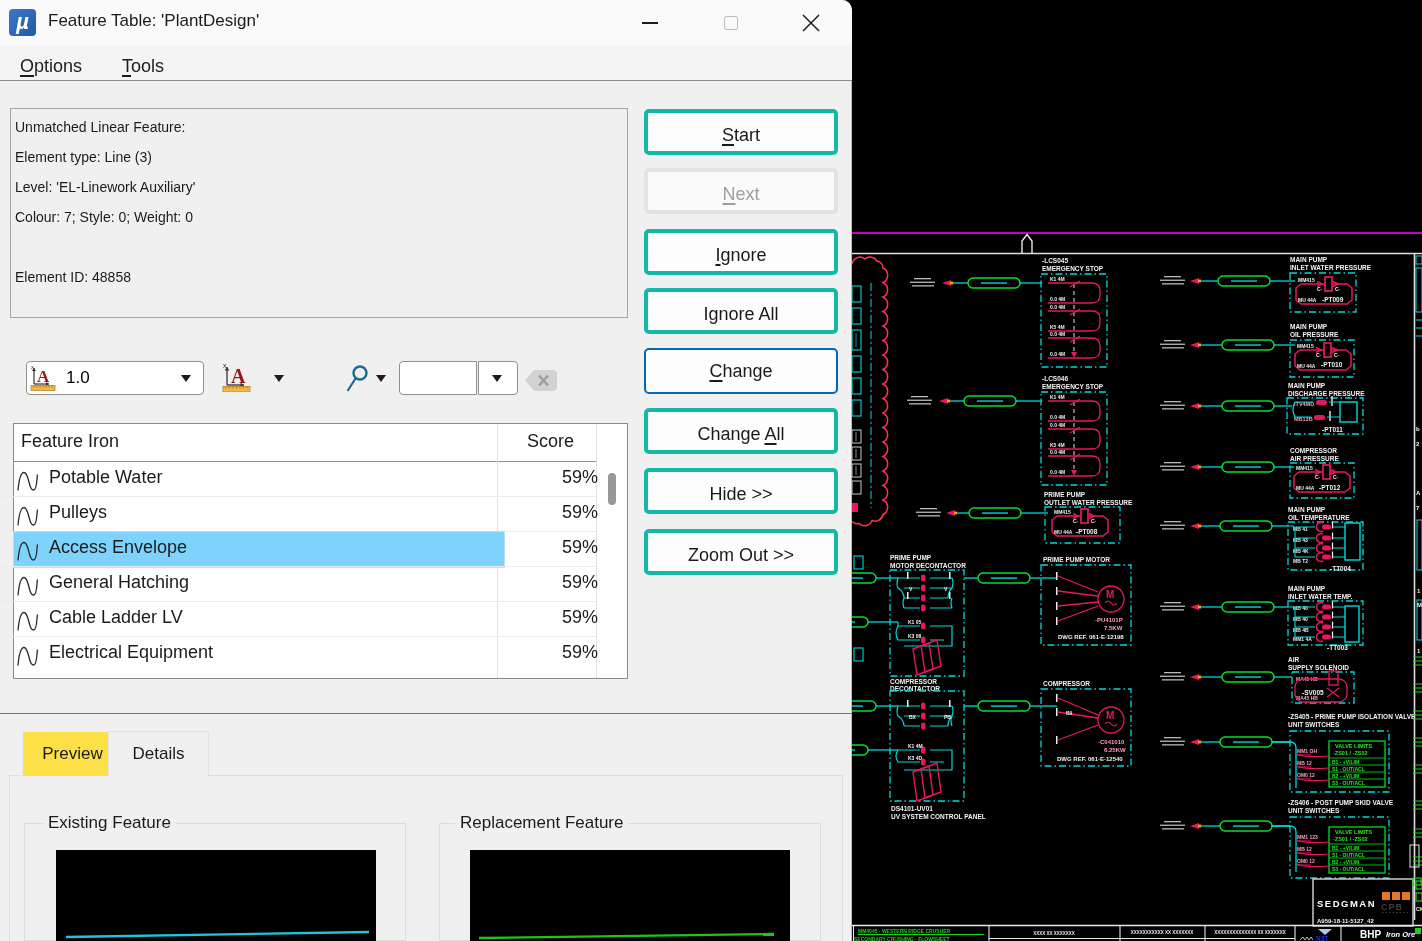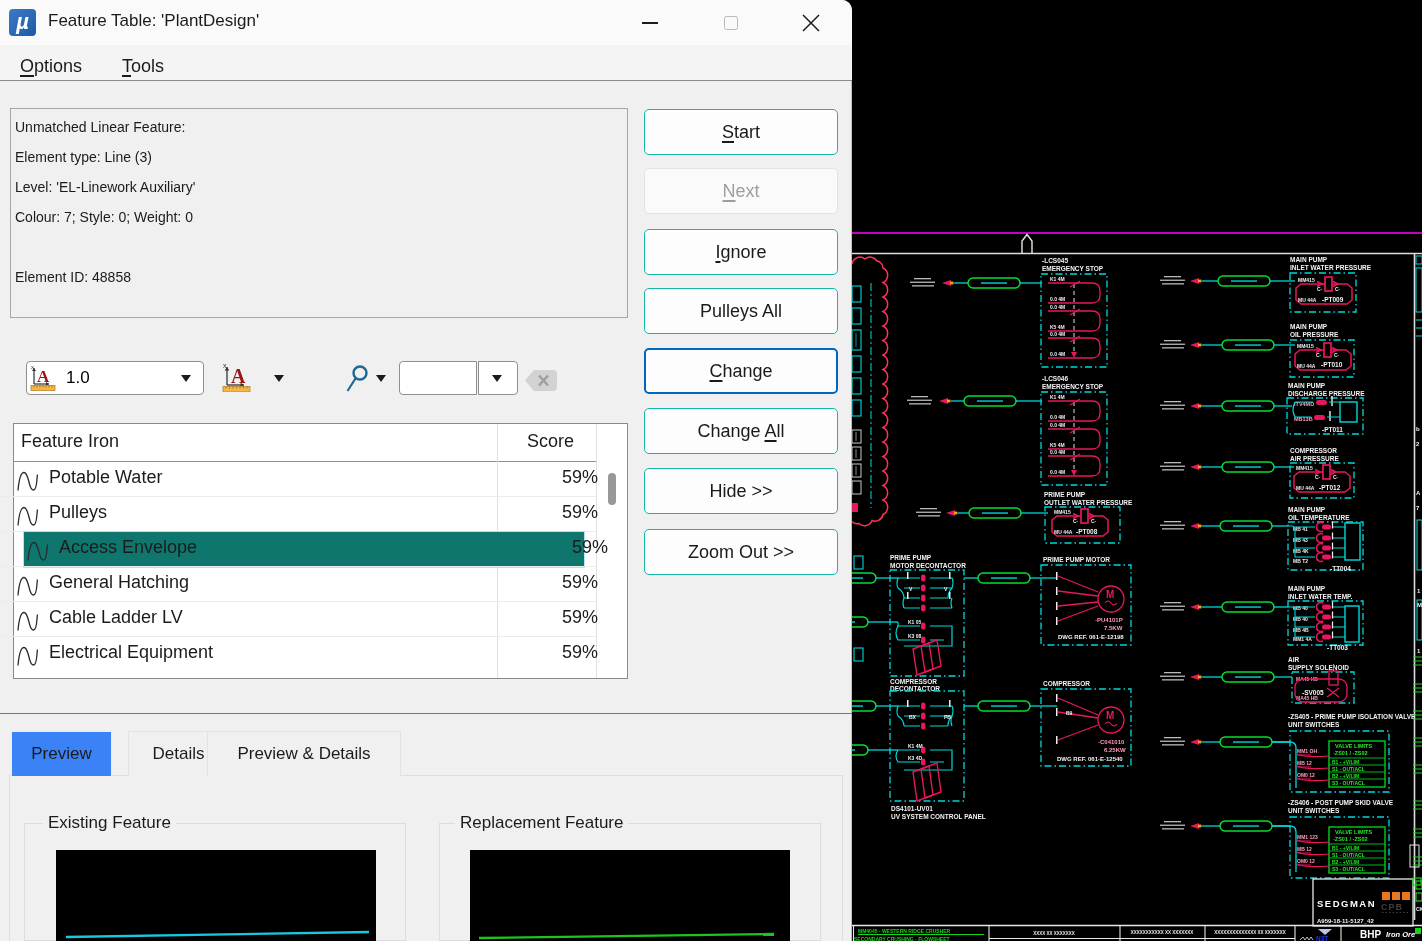--- a/index.html
+++ b/index.html
@@ -15,21 +15,21 @@
 #btn-min{left:642px;top:22px;width:16px;height:1.6px;background:#1b1b1b}
 #btn-max{left:724px;top:16px;width:14px;height:14px;border:1.3px solid #b9b9b9;border-radius:2.5px}
 #infobox{left:10px;top:108px;width:618px;height:210px;border:1px solid #a6a6a6;font-size:14px;color:#1b1b1b;line-height:30px;padding:3px 0 0 4px}
 .combo{background:#fff;border:1px solid #8f8f8f;border-radius:4px;height:34px}
 .arrowdn{width:0;height:0;border-left:5.5px solid transparent;border-right:5.5px solid transparent;border-top:7px solid #1b1b1b}
 #ftable{left:13px;top:423px;width:615px;height:256px;background:#fff;border:1px solid #8a8a8a}
 .th{font-size:18px;color:#1b1b1b}
 .row{left:1px;width:582px;height:35px;font-size:18px;color:#1b1b1b}
 .rowline{left:1px;width:595px;height:1px;background:#ebebeb}
 .score{width:100px;text-align:right}
-.btn{left:644px;width:194px;height:46px;background:#fdfdfd;border:1px solid #14b8a6;border-radius:5px;font-size:18px;color:#1a1a1a;text-align:center;line-height:44px}
+.btn{left:644px;width:194px;height:46px;background:#fdfdfd;border:4px solid #14b8a6;border-radius:5px;font-size:18px;color:#1a1a1a;text-align:center;line-height:44px}
 .tab{top:731px;height:45px;font-size:17px;color:#1b1b1b;text-align:center;line-height:44px;background:#f0f0f0;border:1px solid #e2e2e2;border-bottom:none}
 .gbox{top:823px;height:118px;border:1px solid #dcdcdc}
 .glabel{top:813px;background:#f0f0f0;font-size:17px;color:#1b1b1b;padding:0 5px}
 .preview{top:850px;width:320px;height:91px;background:#000}
 u{text-decoration:underline;text-underline-offset:3px;text-decoration-thickness:1.5px}
 </style>
 </head>
 <body>
 <div id="dlg">
  <div class="abs" id="titlebar"></div>
@@ -101,21 +101,21 @@
     </div>
  <div class="abs rowline" style="top:496px"></div>
  <div class="abs row" style="left:14px;top:497px">
    <svg class="abs" style="left:3px;top:7px" width="24" height="23" viewBox="0 0 24 23">
         <path d="M1 21.5 C2 10 4 3.5 7 3.5 C10 3.5 11 9.5 12.5 15 C13.5 19 15 21 16.5 21 C18.5 21 19.5 17 20 10 L20.4 5.5" fill="none" stroke="#2a2a2a" stroke-width="1.3"></path>
       </svg>
    <span class="abs" style="left:35px;top:5px">Pulleys</span>
       <span class="abs score" style="left:484px;top:5px">59%</span>
     </div>
  <div class="abs rowline" style="top:531px"></div>
- <div class="abs row" style="left:24px;top:532px;width:560px;background:#0f766e;outline:1px solid #bdddf2">
+ <div class="abs row" style="left:14px;top:532px;width:490px;background:#7dd3fc;outline:1px solid #bdddf2">
    <svg class="abs" style="left:3px;top:7px" width="24" height="23" viewBox="0 0 24 23">
         <path d="M1 21.5 C2 10 4 3.5 7 3.5 C10 3.5 11 9.5 12.5 15 C13.5 19 15 21 16.5 21 C18.5 21 19.5 17 20 10 L20.4 5.5" fill="none" stroke="#2a2a2a" stroke-width="1.3"></path>
       </svg>
    <span class="abs" style="left:35px;top:5px">Access Envelope</span>
       <span class="abs score" style="left:484px;top:5px">59%</span>
     </div>
  <div class="abs rowline" style="top:566px"></div>
  <div class="abs row" style="left:14px;top:567px">
    <svg class="abs" style="left:3px;top:7px" width="24" height="23" viewBox="0 0 24 23">
         <path d="M1 21.5 C2 10 4 3.5 7 3.5 C10 3.5 11 9.5 12.5 15 C13.5 19 15 21 16.5 21 C18.5 21 19.5 17 20 10 L20.4 5.5" fill="none" stroke="#2a2a2a" stroke-width="1.3"></path>
@@ -136,31 +136,30 @@
    <svg class="abs" style="left:3px;top:7px" width="24" height="23" viewBox="0 0 24 23">
         <path d="M1 21.5 C2 10 4 3.5 7 3.5 C10 3.5 11 9.5 12.5 15 C13.5 19 15 21 16.5 21 C18.5 21 19.5 17 20 10 L20.4 5.5" fill="none" stroke="#2a2a2a" stroke-width="1.3"></path>
       </svg>
    <span class="abs" style="left:35px;top:5px">Electrical Equipment</span>
       <span class="abs score" style="left:484px;top:5px">59%</span>
     </div>
 
  <div class="abs btn" style="top:109px"><u>S</u>tart</div>
  <div class="abs btn" style="top:168px;color:#9e9e9e;background:#fafafa;border-color:#e3e3e3"><u>N</u>ext</div>
  <div class="abs btn" style="top:229px"><u>I</u>gnore</div>
- <div class="abs btn" style="top:288px">Pulleys All</div>
+ <div class="abs btn" style="top:288px">Ignore All</div>
  <div class="abs btn" style="top:348px;border:2px solid #0067c0;line-height:42px"><u>C</u>hange</div>
  <div class="abs btn" style="top:468px">Hide &gt;&gt;</div>
  <div class="abs btn" style="top:408px">Change <u>A</u>ll</div>
  <div class="abs btn" style="top:529px">Zoom Out &gt;&gt;</div>
 
  <div class="abs" style="left:0;top:713px;width:852px;height:1px;background:#757575"></div>
  <div class="abs" style="left:9px;top:775px;width:834px;height:166px;border:1px solid #dedede;border-bottom:none"></div>
- <div class="abs tab" style="left:11px;width:101px;background:#3b82f6;border-color:#ececec">Preview</div>
- <div class="abs tab" style="left:128px;width:101px">Details</div>
- <div class="abs tab" style="left:207px;width:194px">Preview &amp; Details</div>
+ <div class="abs tab" style="left:22px;width:101px;background:#fde047;border-color:#ececec">Preview</div>
+ <div class="abs tab" style="left:108px;width:101px">Details</div>
  <div class="abs gbox" style="left:24px;width:382px"></div>
  <div class="abs gbox" style="left:439px;width:382px"></div>
  <div class="abs glabel" style="left:43px">Existing Feature</div>
  <div class="abs glabel" style="left:455px">Replacement Feature</div>
  <div class="abs preview" style="left:56px">
   <svg width="320" height="91">
         <line x1="10" y1="87" x2="313" y2="82" stroke="#18c8dc" stroke-width="2.4"></line>
       </svg>
  </div>
  <div class="abs preview" style="left:470px">

